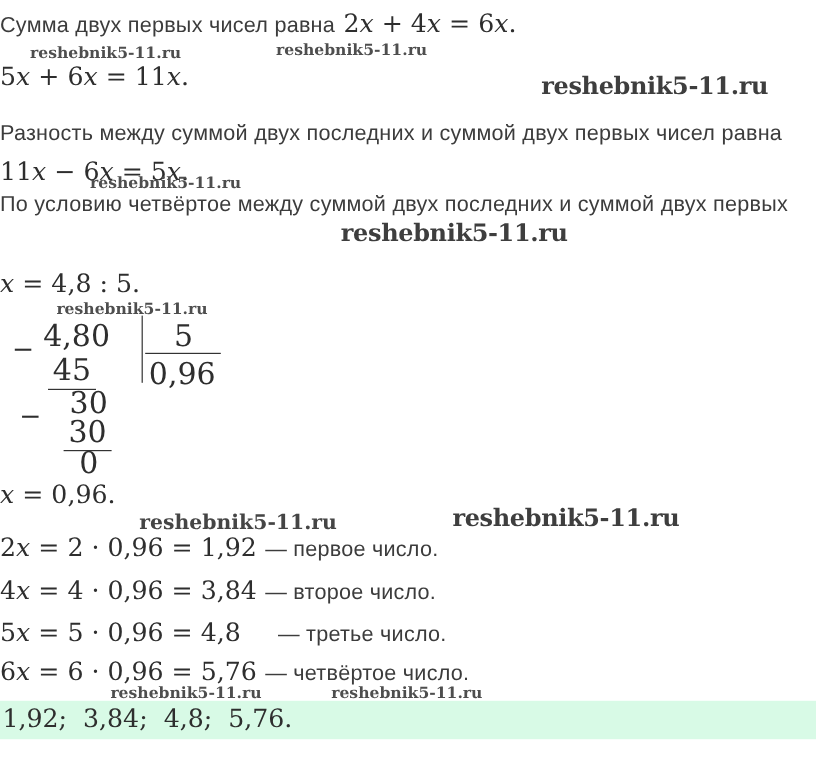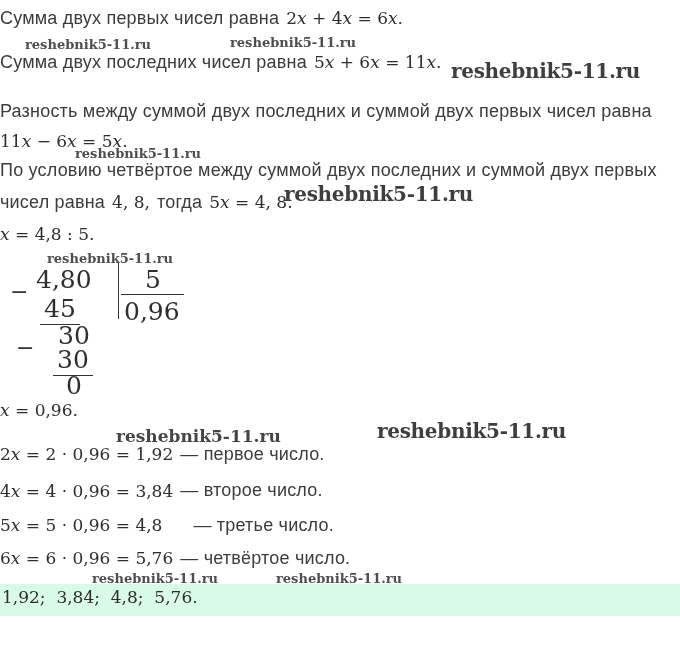--- a/index.html
+++ b/index.html
@@ -1,20 +1,20 @@
 <!DOCTYPE html>
 <html><head>
 <meta charset="utf-8">
 <style>
   html,body { margin:0; padding:0; background:#ffffff; }
   .page { position:relative; width:680px; height:649px; background:#ffffff; overflow:hidden;
           font-family:"Liberation Sans", sans-serif;padding-left:11px; }
   .row  { position:absolute; left:0; display:flex; align-items:baseline; gap:7px; white-space:nowrap; }
   .sans { font-family:"Liberation Sans", sans-serif; font-size:18px; color:#3c3c3c; letter-spacing:.2px; }
-  .math { font-family:"DejaVu Serif", serif; font-size:17px; color:#2e2e2e; }
+  .math { font-family:"DejaVu Serif", serif; font-size:21px; color:#2e2e2e; }
   .math i { font-style:italic; }
   .pre  { white-space:pre; }
   .wm   { position:absolute; font-family:"DejaVu Serif", serif; font-weight:700; white-space:nowrap; }
   .wm-sm { font-size:13px; color:#4e4e4e; }
   .wm-md { font-size:17px; color:#454545; }
   .wm-lg { font-size:20px; color:#3e3e3e; letter-spacing:-0.3px; }
   .division { position:absolute; left:0; top:263px; width:210px; height:135px; }
   .dnum { position:absolute; font-family:"DejaVu Serif", serif; font-size:25px; color:#2e2e2e; }
   .vline { position:absolute; left:118px; top:0; width:0; height:56px; border-left:1.5px solid #333; }
   .hline { position:absolute; left:121px; top:31px; width:63px; height:0; border-top:1.5px solid #333; }
@@ -28,21 +28,20 @@
 
   <div class="row" style="top:8px;">
     <span class="sans">Сумма двух первых чисел равна</span>
     <span class="math">2<i>x</i> + 4<i>x</i> = 6<i>x</i>.</span>
   </div>
 
   <span class="wm wm-sm" style="left:25px; top:37px;">reshebnik5-11.ru</span>
   <span class="wm wm-sm" style="left:230px; top:35px;">reshebnik5-11.ru</span>
 
   <div class="row" style="top:52px;">
-    <span class="sans">Сумма двух последних чисел равна</span>
     <span class="math">5<i>x</i> + 6<i>x</i> = 11<i>x</i>.</span>
   </div>
 
   <span class="wm wm-lg" style="left:451px; top:59px;">reshebnik5-11.ru</span>
 
   <div class="row" style="top:101px;">
     <span class="sans">Разность между суммой двух последних и суммой двух первых чисел равна</span>
   </div>
 
   <div class="row" style="top:131px;">
@@ -50,26 +49,20 @@
   </div>
 
   <span class="wm wm-sm" style="left:75px; top:146px;">reshebnik5-11.ru</span>
 
   <div class="row" style="top:160px;">
     <span class="sans">По условию четвёртое между суммой двух последних и суммой двух первых</span>
   </div>
 
   <span class="wm wm-lg" style="left:284px; top:182px;">reshebnik5-11.ru</span>
 
-  <div class="row" style="top:192px;">
-    <span class="sans">чисел равна</span>
-    <span class="math">4, 8,</span>
-    <span class="sans">тогда</span>
-    <span class="math">5<i>x</i> = 4, 8.</span>
-  </div>
 
   <div class="row" style="top:224px;">
     <span class="math"><i>x</i> = 4,8 : 5.</span>
   </div>
 
   <span class="wm wm-sm" style="left:47px; top:251px;">reshebnik5-11.ru</span>
 
   <div class="division">
     <span class="dnum" style="left:10px; top:16px; font-size:22px;">−</span>
     <span class="dnum" style="left:36px; top:2px;">4,80</span>

